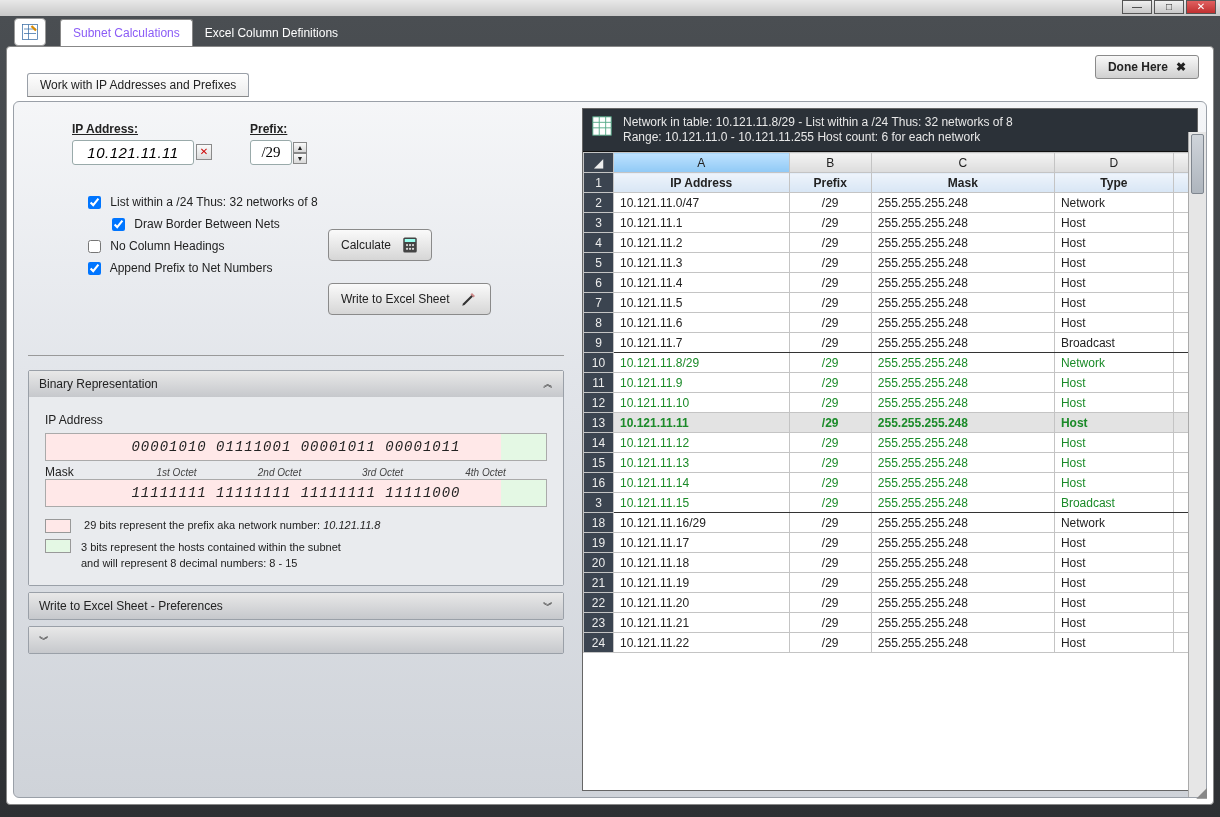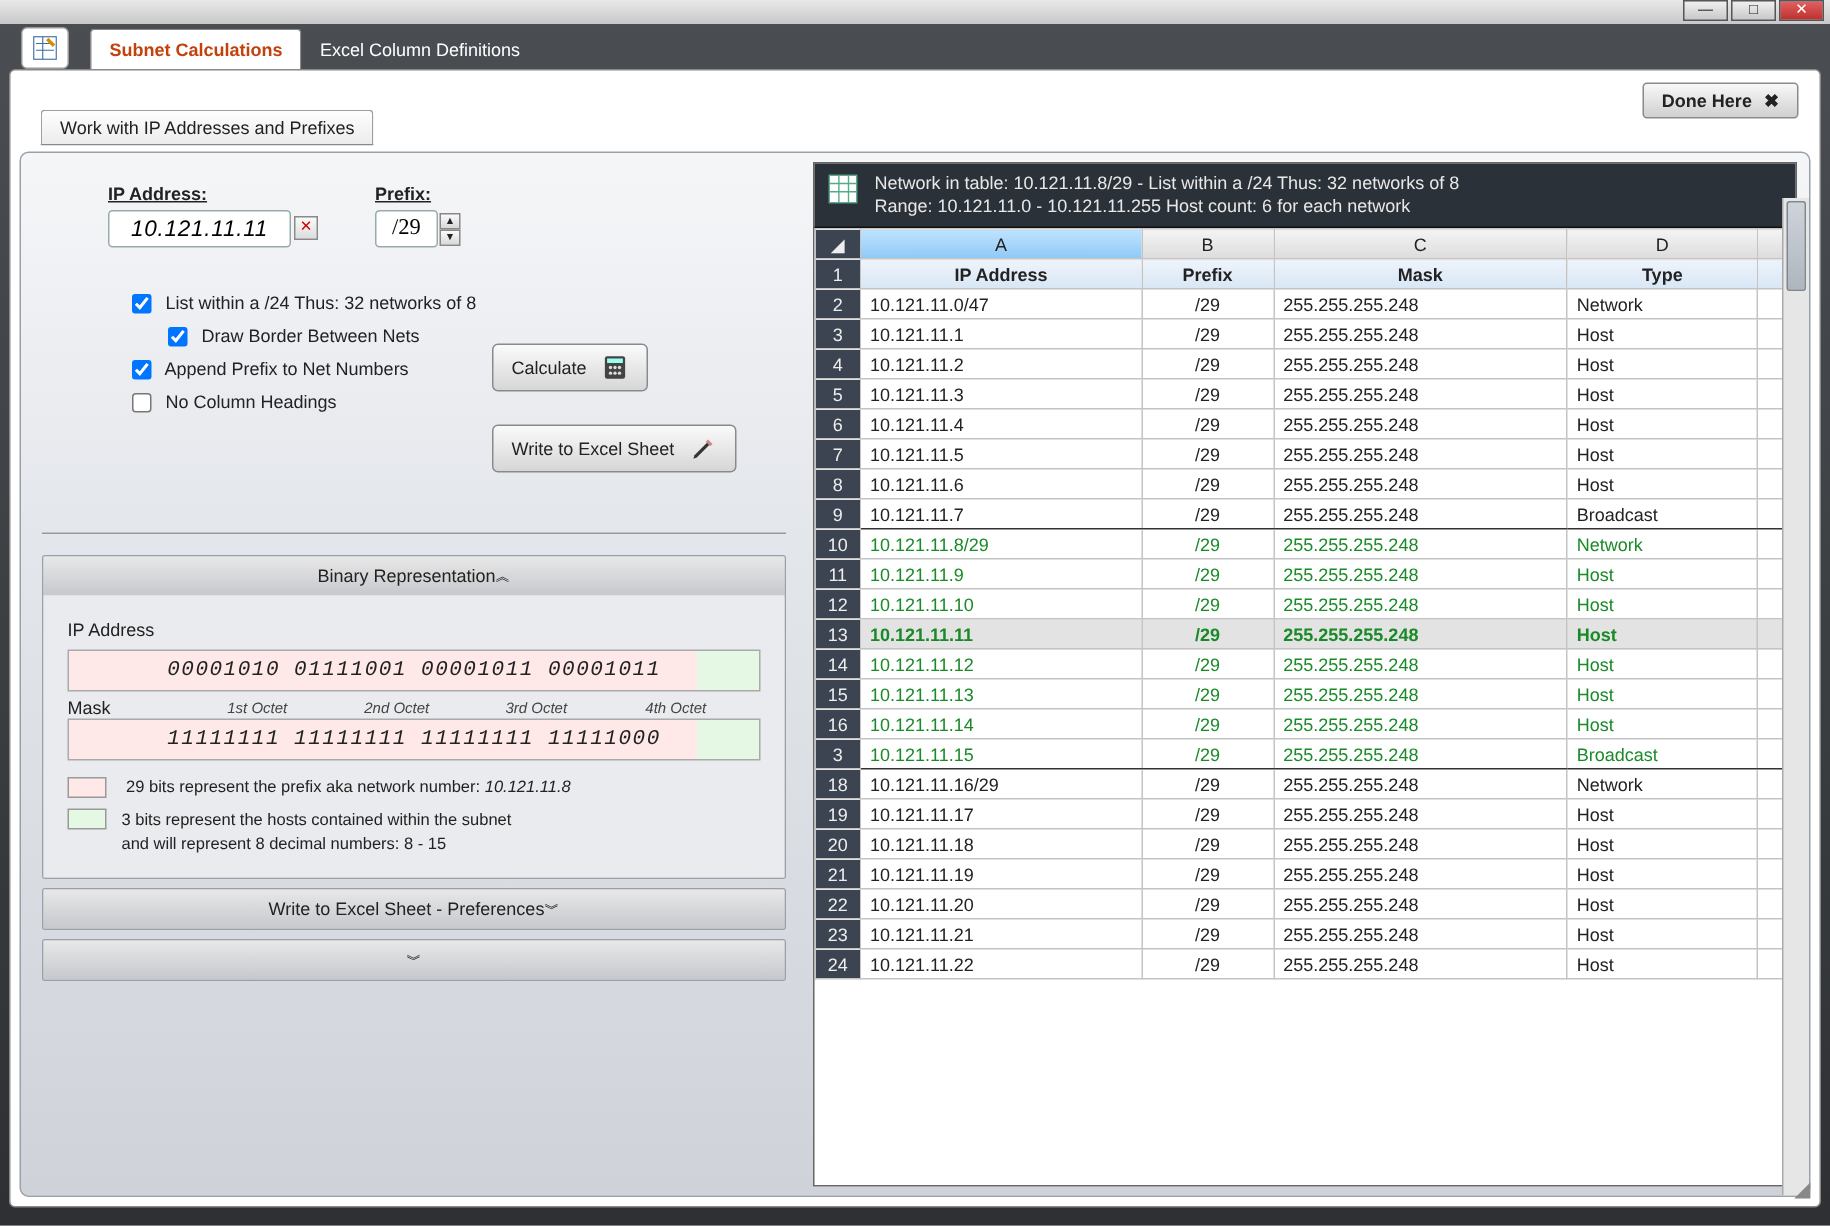--- a/index.html
+++ b/index.html
@@ -35,21 +35,21 @@
     position:absolute; left:14px; top:2px;
     display:flex; align-items:center; justify-content:center;
   }
   .tabstrip {
     height:30px; padding-left:54px; display:flex; align-items:flex-end;
   }
   .tab {
     color:#fff; font-size:12px; padding:6px 12px 6px 12px; cursor:pointer;
     border-top-left-radius:3px; border-top-right-radius:3px;
   }
-  .tab.active { background:#fff; color:#c2410c; border:1px solid #888; border-bottom:none;font-weight:bold;}
+  .tab.active { background:#fff; color:#8b5cf6; border:1px solid #888; border-bottom:none;}
   .page {
     background:#fff; border:1px solid #888; border-radius:4px;
     height: calc(100% - 30px);
     position:relative;
     display:flex; flex-direction:column;
   }
   .topbar {
     height:40px; position:relative; padding:6px;
   }
   .done-btn {
@@ -68,21 +68,21 @@
     font-size:12px;
   }
   .content-outer {
     flex:1; margin:6px; margin-top:14px;
     border:1px solid #9aa0a8; border-radius:6px;
     background:linear-gradient(to bottom,#f5f6f8,#e2e5ea 40%,#cfd3d9);
     position:relative; overflow:hidden;
     display:flex;
   }
   .left-panel {
-    width: 528px; padding:20px 18px 10px 14px;
+    width: 568px; padding:20px 18px 10px 14px;
     display:flex; flex-direction:column;
   }
   .right-panel {
     flex:1; padding:6px 8px 6px 0; position:relative;
   }
   .row-inputs { display:flex; gap:36px; padding-left:44px; }
   .fld-label { font-size:12px; font-weight:bold; text-decoration:underline; margin-bottom:4px; display:block;}
   .ip-input {
     width:122px;  font-size:15px; font-style:italic; font-family:Verdana,Geneva,sans-serif; letter-spacing:0.5px;
     padding:3px 4px; border:1px solid #9aa; border-radius:3px; background:#fff; text-align:center;
@@ -115,21 +115,21 @@
   .accordion {
     margin-top:40px; border-top:1px solid #999;
     display:flex; flex-direction:column; gap:6px;
     padding-top:14px;
   }
   .acc-item{
     border:1px solid #9aa0a8; border-radius:2px;
     background:linear-gradient(#f0f0f0,#d8d8d8);
   }
   .acc-head{
-    padding:6px 10px; font-size:12px; display:flex; justify-content:center; align-items:center;
+    padding:6px 10px; font-size:12px; display:flex; justify-content:space-between; align-items:center;
     cursor:pointer; background:linear-gradient(#e8e8e8,#c6c8cc);
   }
   .acc-head .sub{font-size:10px;font-style:italic;color:#444;display:block;}
   .acc-body{
     padding:10px 16px 14px 16px; font-size:12px; background:#e9ebee;
   }
   .bin-row{ display:flex; align-items:center; gap:14px; margin:6px 0;}
   .bin-box{
     flex:1; border:1px solid #aaa; background:#fff; font-family:"Courier New",monospace; font-size:14px; font-style:italic;
     padding:5px 10px; text-align:center; position:relative;
@@ -237,26 +237,26 @@
         <div class="checks">
           <label>
             <input type="checkbox" checked="" style="">
             <span>List within a /24 Thus: 32 networks of 8</span>
           </label>
           <label class="indent">
             <input type="checkbox" checked="" style="">
             <span>Draw Border Between Nets</span>
           </label>
           <label>
+            <input type="checkbox" style="">
+            <span>No Column Headings</span>
+          </label>
+          <label>
             <input type="checkbox" checked="" style="">
             <span>Append Prefix to Net Numbers</span>
-          </label>
-          <label>
-            <input type="checkbox" style="">
-            <span>No Column Headings</span>
           </label>
         </div>
 
         <div class="calc-group">
           <div class="action-btn">
             <span>Calculate</span>
             <svg class="icon-sq" viewBox="0 0 24 24">
                 <rect x="3" y="2" width="18" height="20" rx="2" fill="#444"></rect>
                 <rect x="5" y="4" width="14" height="4" fill="#9fe"></rect>
                 <circle cx="8" cy="12" r="1.5" fill="#ddd"></circle>

